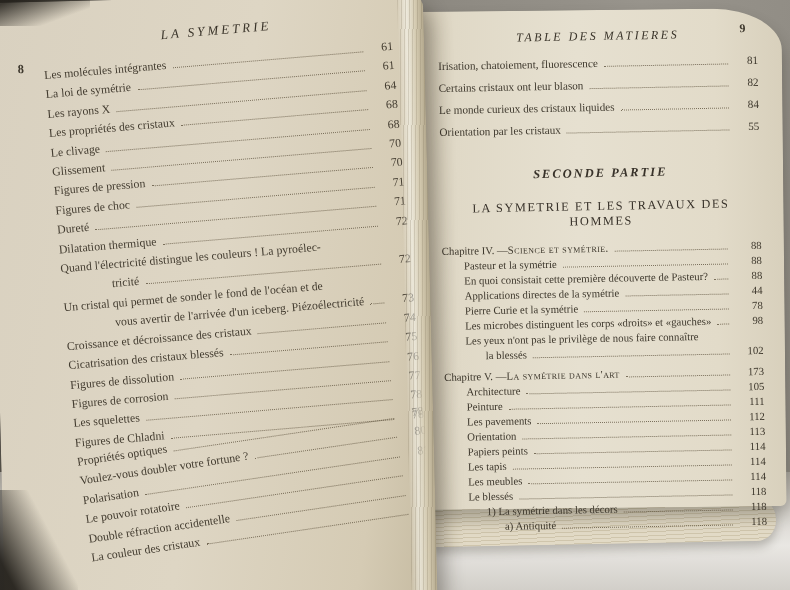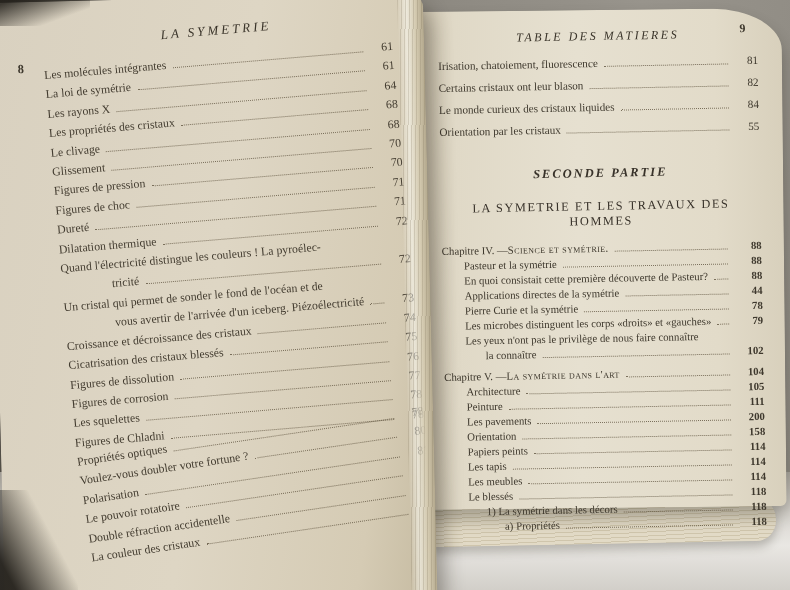--- a/index.html
+++ b/index.html
@@ -51,21 +51,21 @@
   .lp-content .trow{ line-height:19.4px; font-size:11.8px; }
   .rp-top .trow{ line-height:22px; font-size:11.2px; }
   .rp-bottom .trow{ line-height:15px; font-size:10.8px; }
   .t{ white-space:nowrap; }
   .sc{ font-variant:small-caps; letter-spacing:.4px; }
   .dots{
     flex:1 1 auto; min-width:6px; margin:0 4px 3px 6px; height:1px;
     border-bottom:1.6px dotted rgba(92,81,60,.78);
   }
   .num{ min-width:26px; text-align:right; white-space:nowrap; }
-  .rp-bottom .num{ min-width:30px;font-weight:bold; }
+  .rp-bottom .num{ min-width:30px; }
   .contline{ padding-left:50px; }
   .rp-bottom .contline{ padding-left:42px; }
   .ind1{ padding-left:22px; }
   .ind2{ padding-left:40px; }
   .ind3{ padding-left:58px; }
   .gap-before{ margin-top:6px; }
   
   .part-heading{ text-align:center; margin:26px 0 18px 0; font-style:italic; font-weight:bold; font-size:12.5px; letter-spacing:2px; color:#38322a;}
   .section-heading{ text-align:center; margin:0 0 12px 0; font-size:12.3px; letter-spacing:1.6px; color:#38322a;}
   
@@ -144,55 +144,55 @@
             <span class="num">44</span>
           </div>
           <div class="trow ind1">
             <span class="t">Pierre Curie et la symétrie</span>
             <span class="dots"></span>
             <span class="num">78</span>
           </div>
           <div class="trow ind1">
             <span class="t">Les microbes distinguent les corps «droits» et «gauches»</span>
             <span class="dots"></span>
-            <span class="num">79</span>
+            <span class="num">98</span>
           </div>
           <div class="trow hang ind1">
             <span class="t">Les yeux n'ont pas le privilège de nous faire connaître</span>
           </div>
           <div class="trow contline">
-            <span class="t">la connaître</span>
+            <span class="t">la blessés</span>
             <span class="dots"></span>
             <span class="num">102</span>
           </div>
           <div class="trow  gap-before">
             <span class="t">Chapitre V. — </span>
             <span class="t sc">La symétrie dans l'art</span>
             <span class="dots"></span>
-            <span class="num">104</span>
+            <span class="num">173</span>
           </div>
           <div class="trow ind1">
             <span class="t">Architecture</span>
             <span class="dots"></span>
             <span class="num">105</span>
           </div>
           <div class="trow ind1">
             <span class="t">Peinture</span>
             <span class="dots"></span>
             <span class="num">111</span>
           </div>
           <div class="trow ind1">
             <span class="t">Les pavements</span>
             <span class="dots"></span>
-            <span class="num">200</span>
+            <span class="num">112</span>
           </div>
           <div class="trow ind1">
             <span class="t">Orientation</span>
             <span class="dots"></span>
-            <span class="num">158</span>
+            <span class="num">113</span>
           </div>
           <div class="trow ind1">
             <span class="t">Papiers peints</span>
             <span class="dots"></span>
             <span class="num">114</span>
           </div>
           <div class="trow ind1">
             <span class="t">Les tapis</span>
             <span class="dots"></span>
             <span class="num">114</span>
@@ -206,21 +206,21 @@
             <span class="t">Le blessés</span>
             <span class="dots"></span>
             <span class="num">118</span>
           </div>
           <div class="trow ind2">
             <span class="t">1) La symétrie dans les décors</span>
             <span class="dots"></span>
             <span class="num">118</span>
           </div>
           <div class="trow ind3">
-            <span class="t">a) Propriétés</span>
+            <span class="t">a) Antiquité</span>
             <span class="dots"></span>
             <span class="num">118</span>
           </div>
         </div>
     </div>
   </div>
 
   <div class="left-page">
     <span class="lp-folio">8</span>
     <div class="lp-content">

